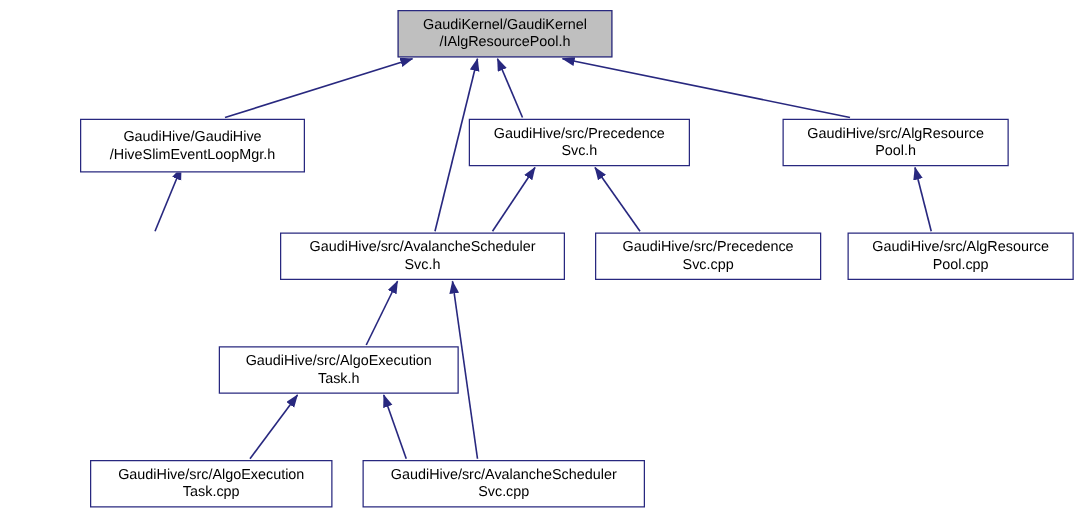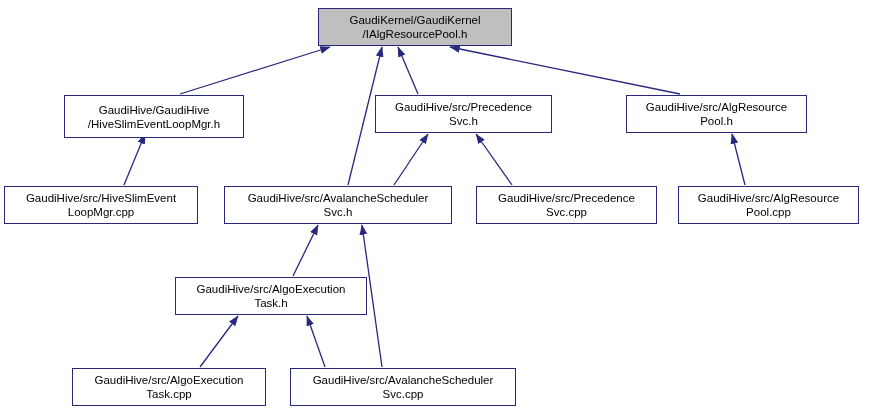--- a/index.html
+++ b/index.html
@@ -62,30 +62,28 @@
         <line x1="394" y1="185" x2="428" y2="134" marker-end="url(#arrow)"></line>
         <line x1="512" y1="185" x2="476" y2="134" marker-end="url(#arrow)"></line>
         <line x1="745" y1="185" x2="732" y2="134" marker-end="url(#arrow)"></line>
         <line x1="293" y1="276" x2="318" y2="225" marker-end="url(#arrow)"></line>
         <line x1="382" y1="367" x2="362" y2="225" marker-end="url(#arrow)"></line>
         <line x1="200" y1="367" x2="238" y2="316" marker-end="url(#arrow)"></line>
         <line x1="325" y1="367" x2="307" y2="316" marker-end="url(#arrow)"></line>
       </g>
   </svg>
 
-  <div class="node root" style="left:318px;top:8px;width:194px;height:38px;">GaudiKernel/GaudiKernel
+  <div class="node root" style="left:318px;top:8px;width:172px;height:38px;">GaudiKernel/GaudiKernel
 /IAlgResourcePool.h</div>
   <div class="node" style="left:64px;top:95px;width:180px;height:43px;">GaudiHive/GaudiHive
 /HiveSlimEventLoopMgr.h</div>
   <div class="node" style="left:375px;top:95px;width:177px;height:38px;">GaudiHive/src/Precedence
 Svc.h</div>
   <div class="node" style="left:626px;top:95px;width:181px;height:38px;">GaudiHive/src/AlgResource
 Pool.h</div>
-  <div class="node" style="left:4px;top:186px;width:194px;height:38px;">GaudiHive/src/HiveSlimEvent
-LoopMgr.cpp</div>
   <div class="node" style="left:224px;top:186px;width:228px;height:38px;">GaudiHive/src/AvalancheScheduler
 Svc.h</div>
   <div class="node" style="left:476px;top:186px;width:181px;height:38px;">GaudiHive/src/Precedence
 Svc.cpp</div>
   <div class="node" style="left:678px;top:186px;width:181px;height:38px;">GaudiHive/src/AlgResource
 Pool.cpp</div>
   <div class="node" style="left:175px;top:277px;width:192px;height:38px;">GaudiHive/src/AlgoExecution
 Task.h</div>
   <div class="node" style="left:72px;top:368px;width:194px;height:38px;">GaudiHive/src/AlgoExecution
 Task.cpp</div>

